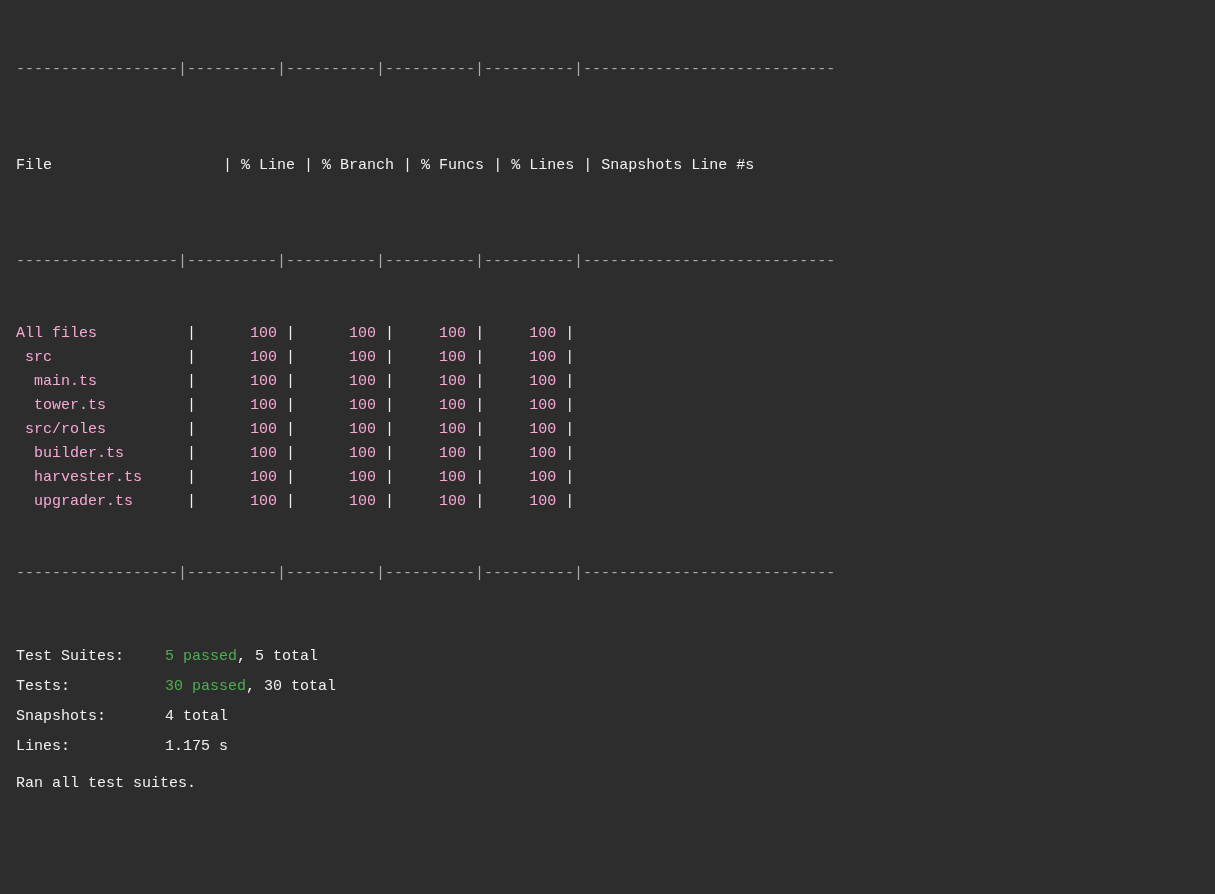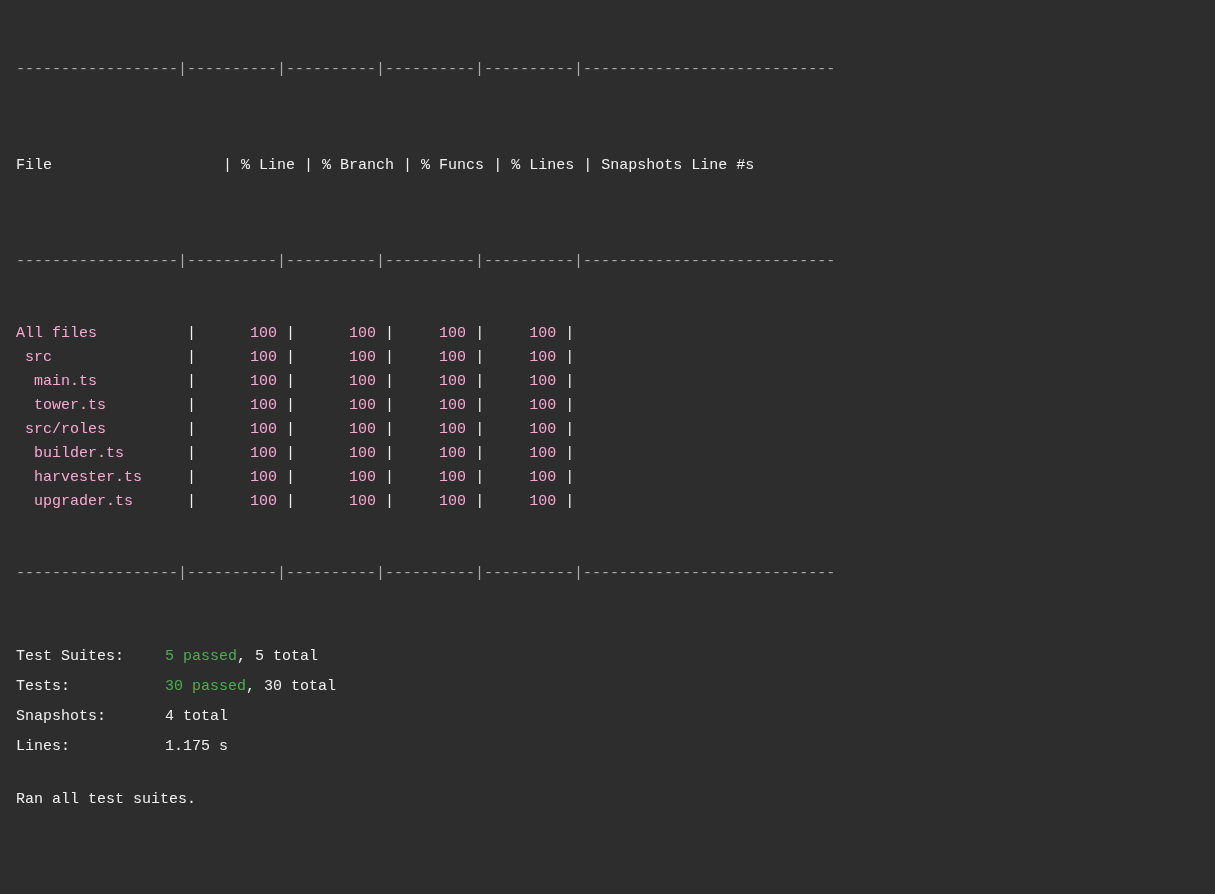--- a/index.html
+++ b/index.html
@@ -47,21 +47,21 @@
     .passed-count {
       color: #4caf50;
     }
 
     .summary-rest {
       color: #f0f0f0;
     }
 
     .footer-text {
       color: #f0f0f0;
-      margin-top: 24px;
+      margin-top: 8px;
       line-height: 1.8;
     }
 
     .green {
       color: #f9a8d4;
     }
 
     .white {
       color: #f0f0f0;
     }

